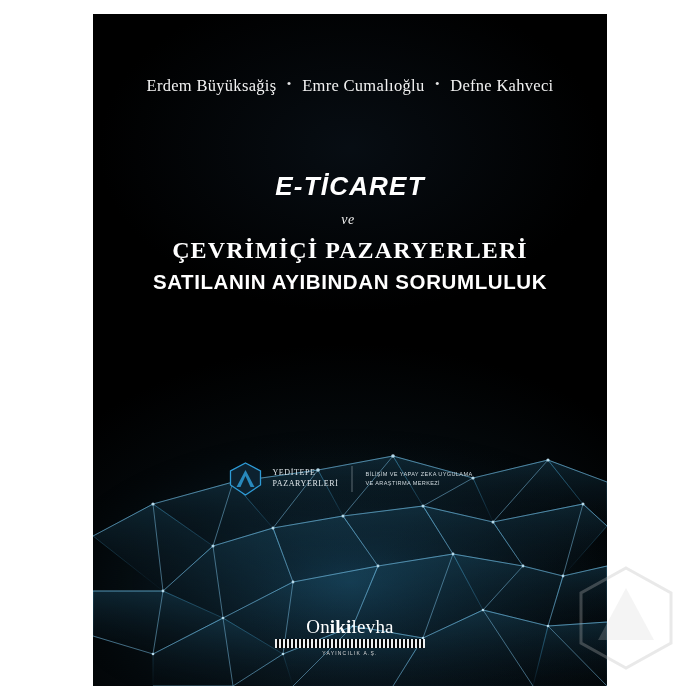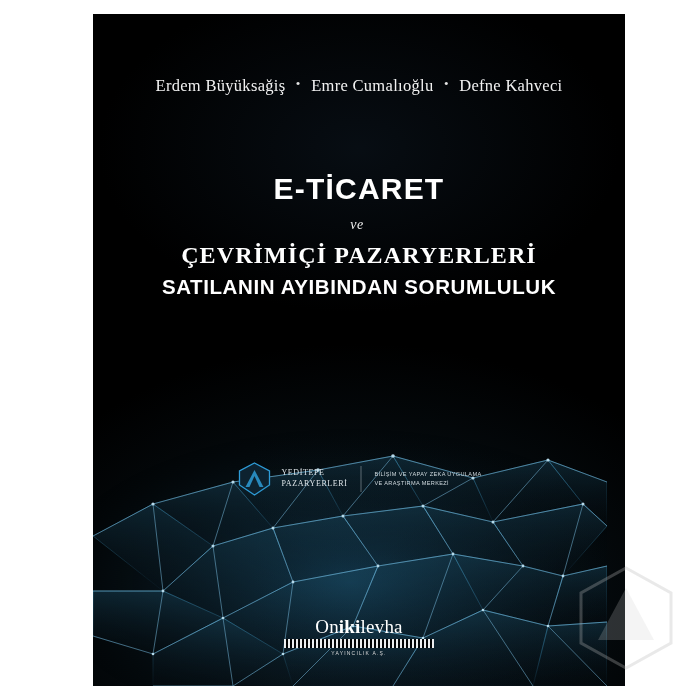--- a/index.html
+++ b/index.html
@@ -19,21 +19,20 @@
   }
   
   #cover {
     position: absolute;
     left: 93px;
     top: 14px;
     width: 514px;
     height: 672px;
     background: #000000;
     overflow: hidden;
-    padding-left: 18px;
   }
   
   .cover-bg {
     position: absolute;
     inset: 0;
     background:
       radial-gradient(ellipse 110% 60% at 50% 88%, rgba(20,45,60,0.55) 0%, rgba(0,0,0,0) 65%),
       radial-gradient(ellipse 70% 35% at 50% 20%, rgba(12,22,32,0.6) 0%, rgba(0,0,0,0) 70%),
       #000000;
   }
@@ -62,23 +61,24 @@
     position: absolute;
     left: 0;
     right: 0;
     top: 156px;
     text-align: center;
     color: #ffffff;
   }
   .title-main {
     font-family: "Liberation Sans", sans-serif;
     font-weight: bold;
-    font-size: 30px;
+    font-size: 26px;
     letter-spacing: 1.2px;
     line-height: 1.25;
+    font-style: italic;
   }
   .title-conn {
     font-family: "Liberation Serif", serif;
     font-style: italic;
     font-size: 14px;
     letter-spacing: 0.5px;
     margin: 9px 4px 9px 0;
     color: #f0f0f0;
   }
   .title-line2 {

